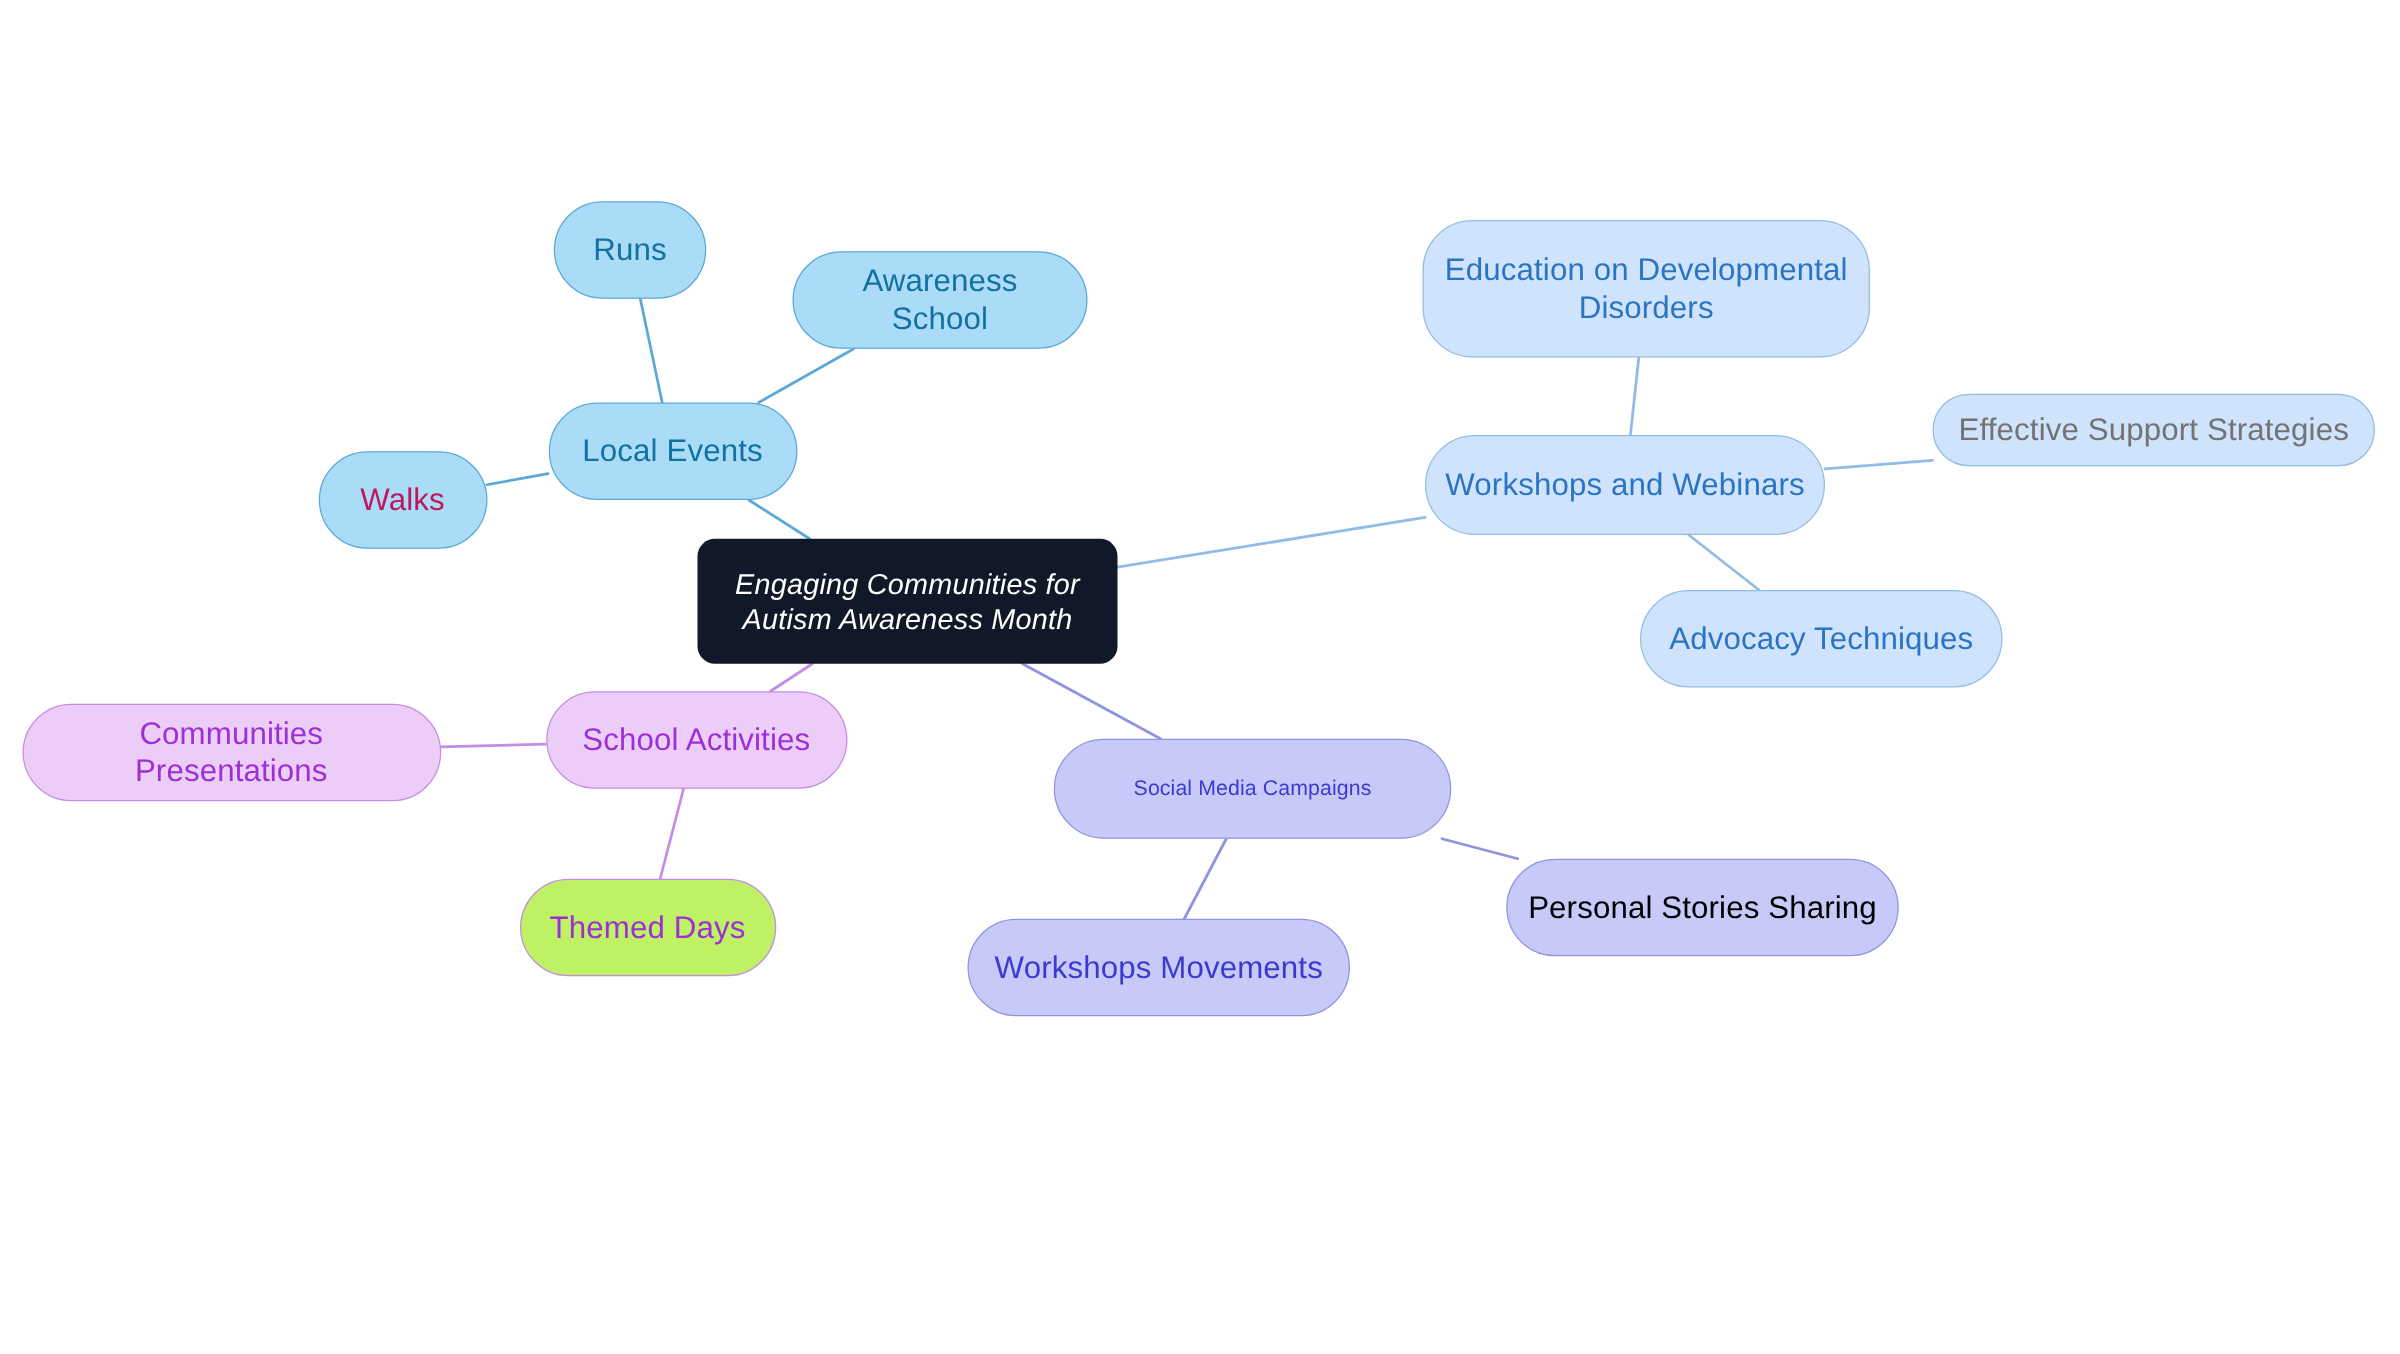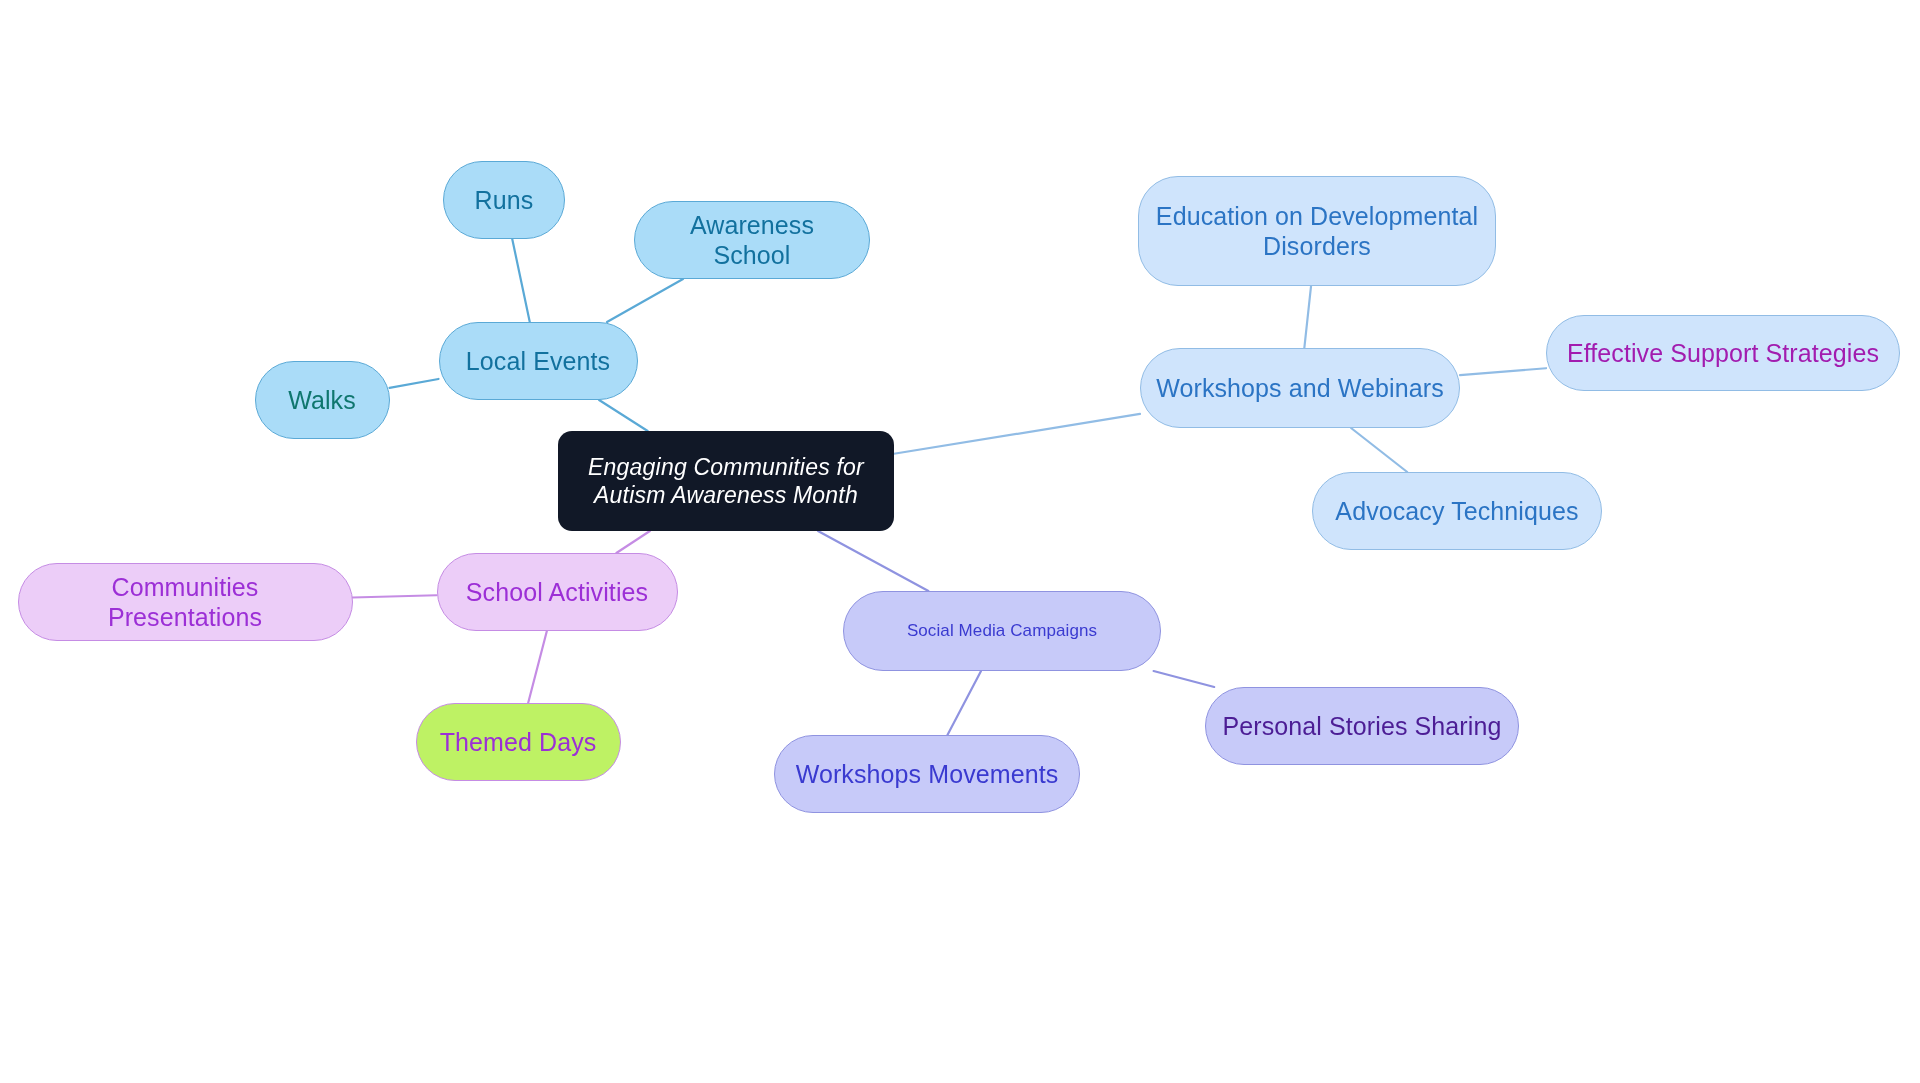--- a/index.html
+++ b/index.html
@@ -69,25 +69,25 @@
       <line x1="981.020979020979" y1="671" x2="947.4545454545455" y2="735" stroke="#8f93e0" stroke-width="2.2" stroke-linecap="round"></line>
       <line x1="649.8738738738739" y1="531" x2="616.3783783783783" y2="553" stroke="#c58ce4" stroke-width="2.2" stroke-linecap="round"></line>
       <line x1="436.5" y1="595.239247311828" x2="352.5" y2="597.497311827957" stroke="#c58ce4" stroke-width="2.2" stroke-linecap="round"></line>
       <line x1="546.86" y1="631" x2="528.14" y2="703" stroke="#c58ce4" stroke-width="2.2" stroke-linecap="round"></line>
     </svg>
 <div class="node root" style="left: 558px; top: 431px; width: 336px; height: 100px; background: rgb(17, 24, 39); border-color: rgb(17, 24, 39); color: rgb(255, 255, 255); font-size: 23px;">Engaging Communities for
 Autism Awareness Month</div>
     <div class="node" style="left: 438.5px; top: 322px; width: 199px; height: 78px; background: rgb(170, 220, 248); border-color: rgb(90, 169, 214); color: rgb(18, 113, 158); font-size: 25px;">Local Events</div>
     <div class="node" style="left: 443px; top: 161px; width: 122px; height: 78px; background: rgb(170, 220, 248); border-color: rgb(90, 169, 214); color: rgb(18, 113, 158); font-size: 25px;">Runs</div>
     <div class="node" style="left: 634px; top: 201px; width: 236px; height: 78px; background: rgb(170, 220, 248); border-color: rgb(90, 169, 214); color: rgb(18, 113, 158); font-size: 25px;">Awareness School</div>
-    <div class="node" style="left: 254.5px; top: 361px; width: 135px; height: 78px; background: rgb(170, 220, 248); border-color: rgb(90, 169, 214); color: #0f766e; font-size: 25px; text-align: center;">Walks</div>
+    <div class="node" style="left: 254.5px; top: 361px; width: 135px; height: 78px; background: rgb(170, 220, 248); border-color: rgb(90, 169, 214); color: #be185d; font-size: 25px; text-align: center;">Walks</div>
     <div class="node" style="left: 1140px; top: 348px; width: 320px; height: 80px; background: rgb(207, 228, 252); border-color: rgb(145, 188, 229); color: rgb(43, 116, 196); font-size: 25px; text-align: right;">Workshops and Webinars</div>
     <div class="node" style="left: 1138px; top: 176px; width: 358px; height: 110px; background: rgb(207, 228, 252); border-color: rgb(145, 188, 229); color: rgb(43, 116, 196); font-size: 25px;">Education on Developmental
 Disorders</div>
-    <div class="node" style="left: 1546px; top: 315px; width: 354px; height: 76px; background: rgb(207, 228, 252); border-color: rgb(145, 188, 229); color: #a21caf; font-size: 25px;">Effective Support Strategies</div>
+    <div class="node" style="left: 1546px; top: 315px; width: 354px; height: 58px; background: rgb(207, 228, 252); border-color: rgb(145, 188, 229); color: #737373; font-size: 25px;">Effective Support Strategies</div>
     <div class="node" style="left: 1312px; top: 472px; width: 290px; height: 78px; background: rgb(207, 228, 252); border-color: rgb(145, 188, 229); color: rgb(43, 116, 196); font-size: 25px;">Advocacy Techniques</div>
     <div class="node" style="left: 843px; top: 591px; width: 318px; height: 80px; background: rgb(199, 202, 249); border-color: rgb(143, 147, 224); color: rgb(58, 58, 208); font-size: 17px;">Social Media Campaigns</div>
-    <div class="node" style="left: 1205px; top: 687px; width: 314px; height: 78px; background: rgb(199, 202, 249); border-color: rgb(143, 147, 224); color: #4c1d95; font-size: 25px;">Personal Stories Sharing</div>
+    <div class="node" style="left: 1205px; top: 687px; width: 314px; height: 78px; background: rgb(199, 202, 249); border-color: rgb(143, 147, 224); color: #000000; font-size: 25px;">Personal Stories Sharing</div>
     <div class="node" style="left: 774px; top: 735px; width: 306px; height: 78px; background: rgb(199, 202, 249); border-color: rgb(143, 147, 224); color: rgb(58, 58, 208); font-size: 25px;">Workshops Movements</div>
     <div class="node" style="left: 436.5px; top: 553px; width: 241px; height: 78px; background: rgb(236, 205, 248); border-color: rgb(197, 140, 228); color: rgb(156, 47, 214); font-size: 25px;">School Activities</div>
     <div class="node" style="left: 17.5px; top: 563px; width: 335px; height: 78px; background: rgb(236, 205, 248); border-color: rgb(197, 140, 228); color: rgb(156, 47, 214); font-size: 25px;">Communities Presentations</div>
     <div class="node" style="left: 415.5px; top: 703px; width: 205px; height: 78px; background: #bef264; border-color: rgb(197, 140, 228); color: rgb(156, 47, 214); font-size: 25px;">Themed Days</div>
   </div>
 
 </body></html>

